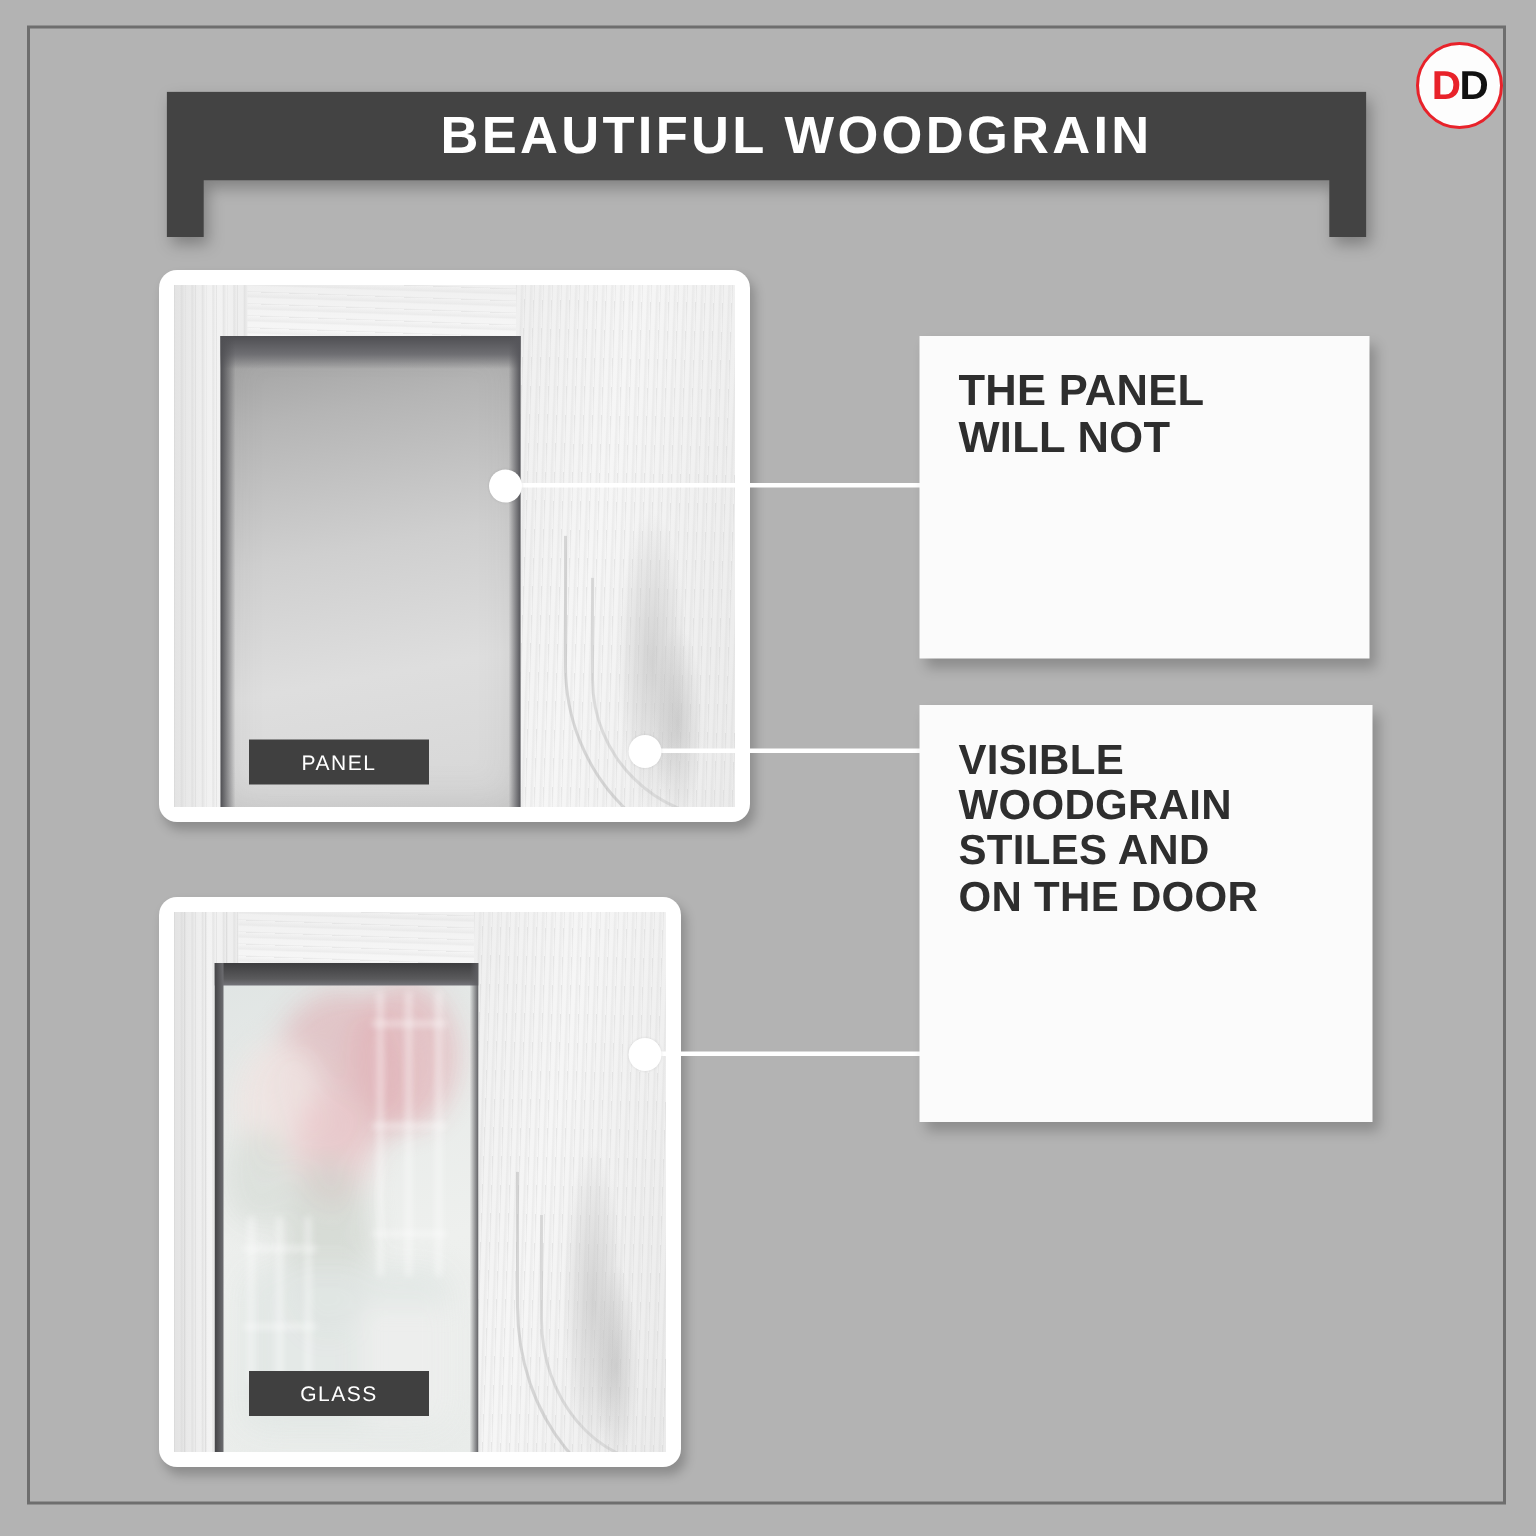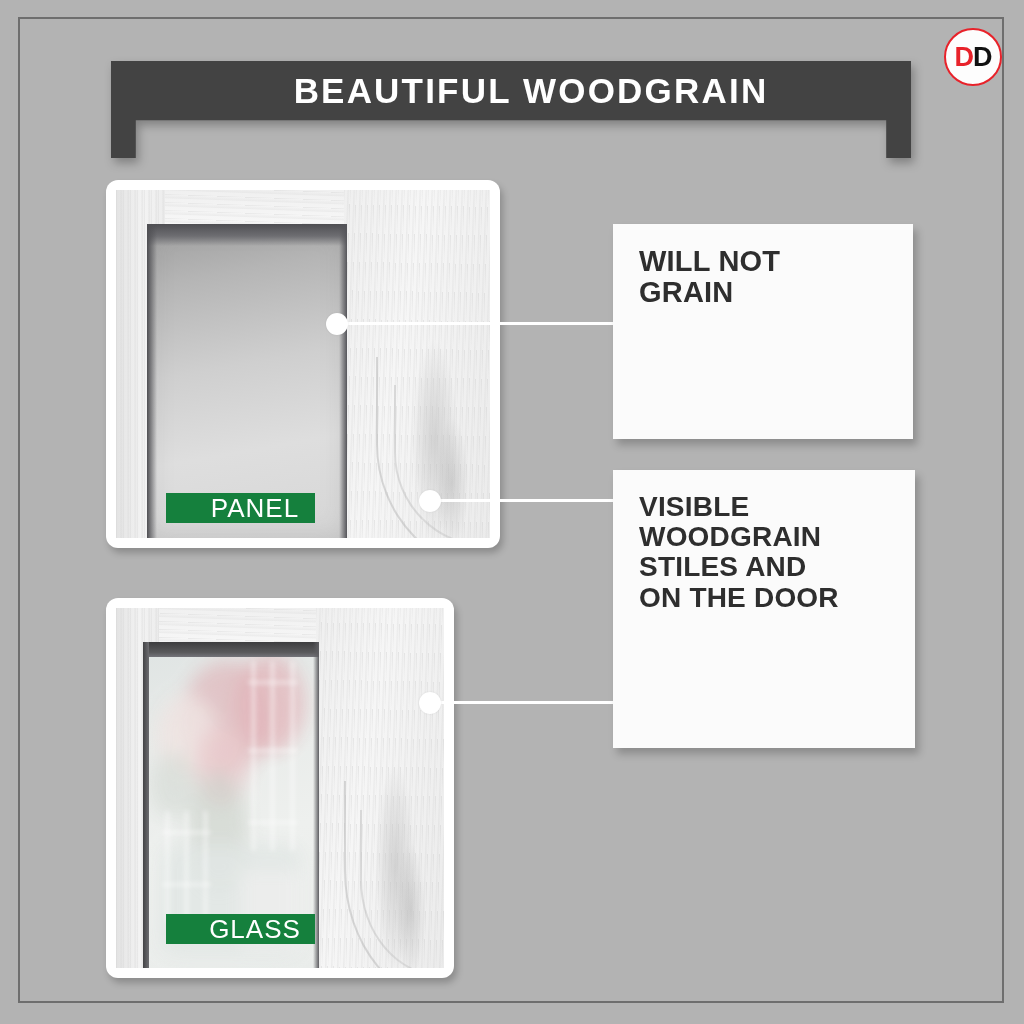--- a/index.html
+++ b/index.html
@@ -269,29 +269,28 @@
   }
   .mullion-h {
     position: absolute;
     background: rgba(255,255,255,0.55);
     filter: blur(2.4px);
   }
 
   
   .tag {
     position: absolute;
-    background: #15803d;
+    background: #404040;
     color: #ffffff;
-    font-size: 26px;
+    font-size: 14px;
     letter-spacing: 1px;
     display: flex;
     align-items: center;
     justify-content: center;
     z-index: 9;
-    padding-left: 29px;
   }
   #tag-panel { left: 50px; top: 303px; width: 120px; height: 30px; }
   #tag-glass { left: 50px; top: 306px; width: 120px; height: 30px; }
 
   
   .connector {
     position: absolute;
     height: 3px;
     background: #ffffff;
     z-index: 8;
@@ -405,22 +404,22 @@
   <div class="dot" style="left:326px; top:313px;"></div>
   <div class="connector" style="left:340px; top:322px; width:275px;"></div>
 
   <div class="dot" style="left:419px; top:490px;"></div>
   <div class="connector" style="left:432px; top:499px; width:183px;"></div>
 
   <div class="dot" style="left:419px; top:692px;"></div>
   <div class="connector" style="left:432px; top:701px; width:183px;"></div>
 
   <div class="callout" id="callout-panel">
+    <div class="line">THE PANEL</div>
     <div class="line">WILL NOT</div>
-    <div class="line">GRAIN</div>
   </div>
 
   <div class="callout" id="callout-grain">
     <div class="line">VISIBLE</div>
     <div class="line">WOODGRAIN</div>
     <div class="line">STILES AND</div>
     <div class="line">ON THE DOOR</div>
   </div>
 
 </div>

